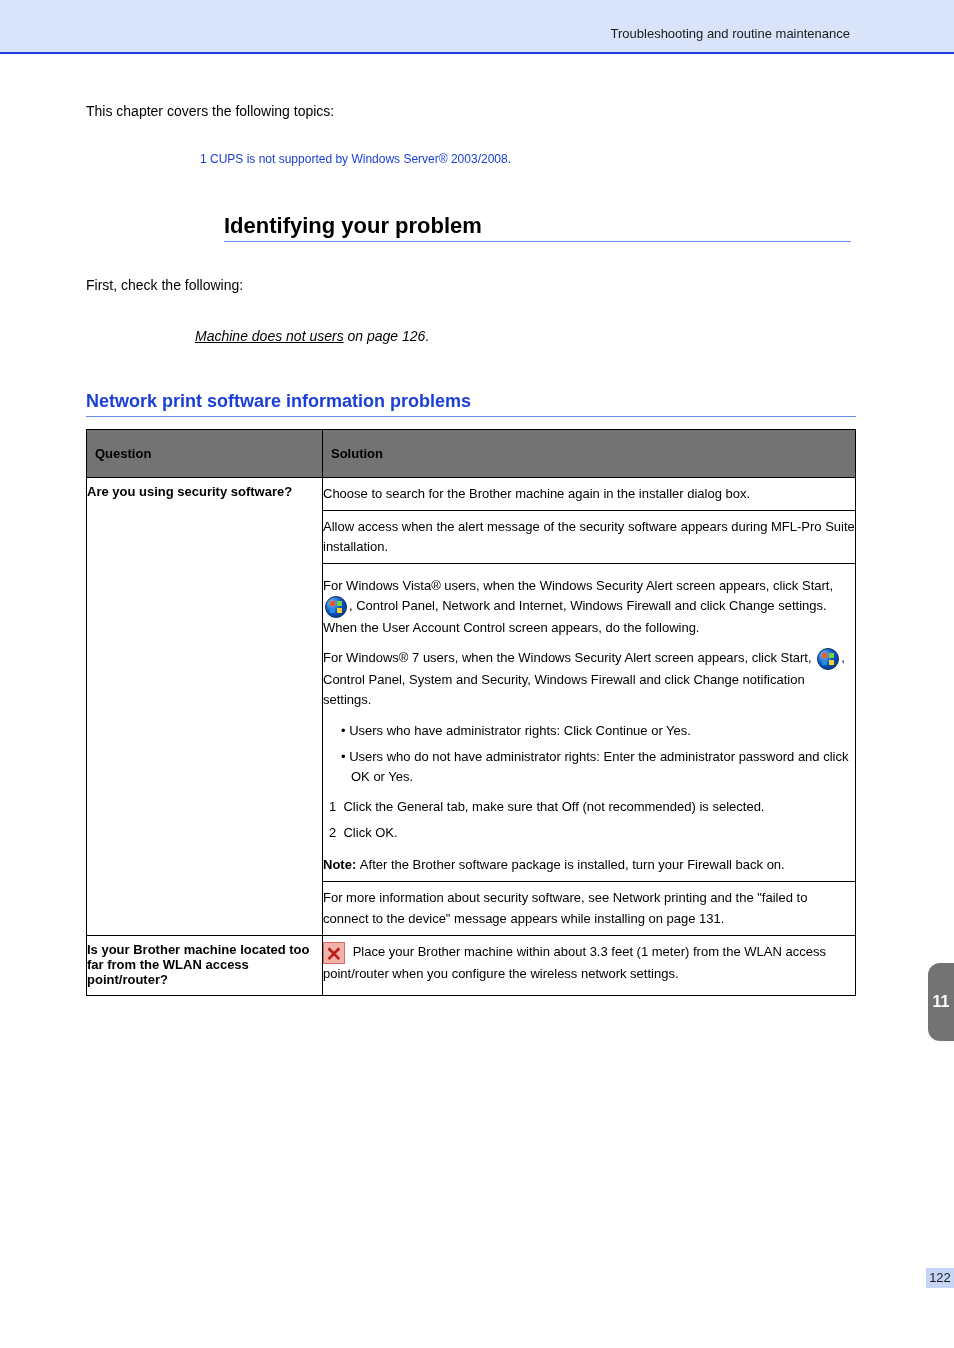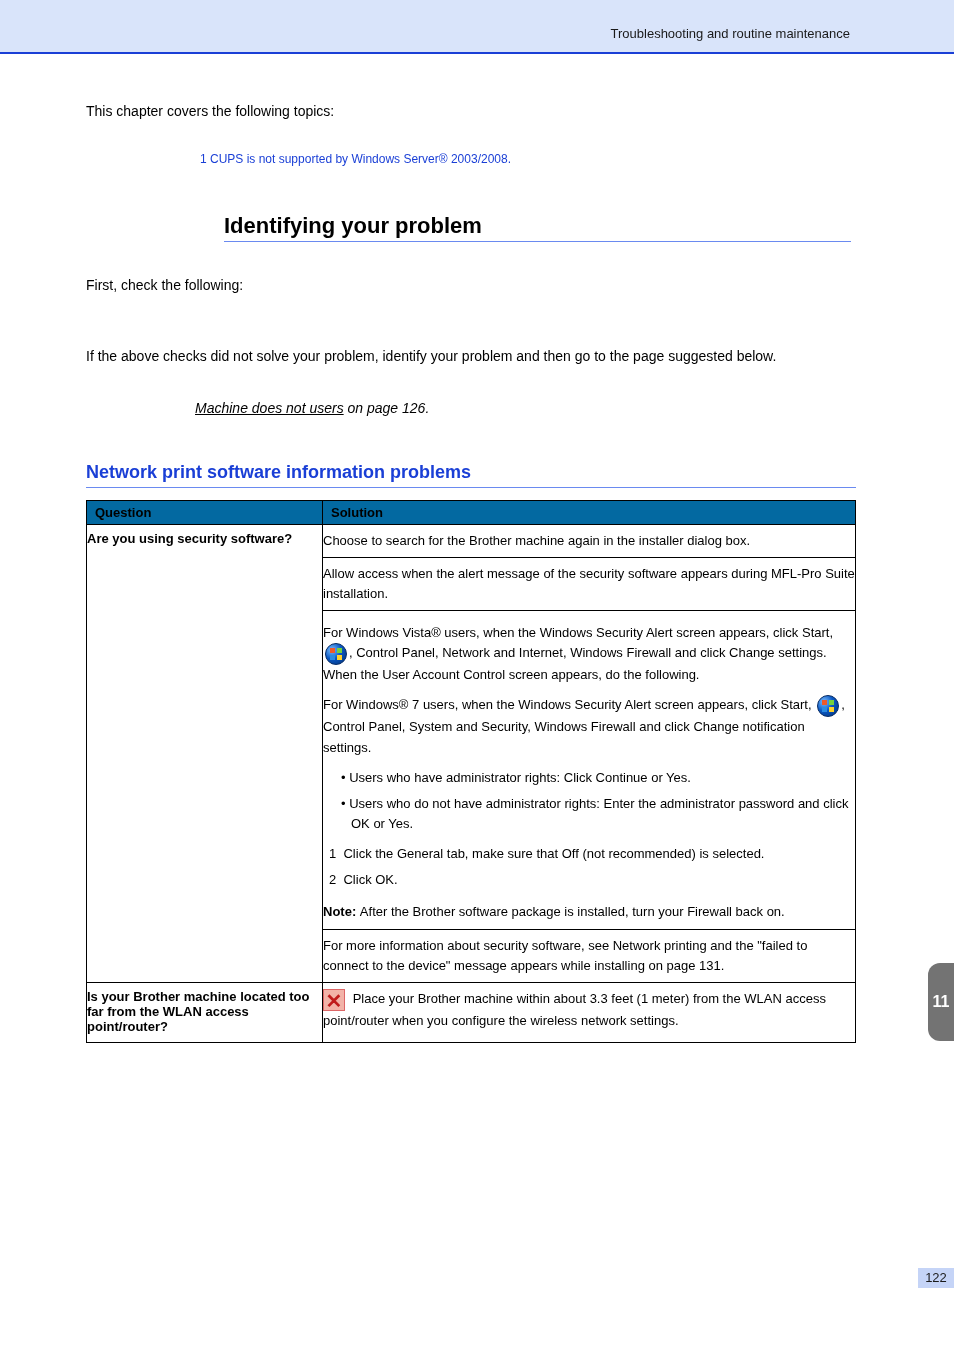--- a/index.html
+++ b/index.html
@@ -56,25 +56,25 @@
     border-collapse: collapse;
     width: 770px;
     font-size: 13px;
   }
   table.diag th, table.diag td {
     border: 1px solid #000;
     vertical-align: top;
     padding: 6px 0;
   }
   table.diag th {
-    background: #0369a1;
+    background: #737373;
     font-weight: 700;
     text-align: left;
     font-size: 13px;
-    padding: 4px 8px;
+    padding: 16px 8px;
   }
   td.col1 { width: 236px; }
   td .cell-title { font-weight: 700; display: block; margin-bottom: 2px; }
   td p { margin: 0; line-height: 1.55; }
   td .blk { margin-top: 6px; }
   .winorb {
     display: inline-block; width: 22px; height: 22px; vertical-align: middle;
     border-radius: 50%;
     background: radial-gradient(circle at 30% 30%, #7ec0ff 0%, #0a58c4 45%, #032e73 100%);
     position: relative;
@@ -103,21 +103,21 @@
     background: #737373;
     border-top-left-radius: 12px;
     border-bottom-left-radius: 12px;
     text-align: center;
     color: #fff; font-weight: 700; font-size: 16px;
     padding-top: 30px;
   }
   .page-num {
     position: absolute;
     right: 0; bottom: 60px;
-    width: 36px; height: 20px;
+    width: 28px; height: 20px;
     background: #c5d4f7;
     color: #1a1a1a; font-size: 13px;
     text-align: center; line-height: 20px;
   }
 </style>
 </head>
 <body>
 
 <div class="header-band"></div>
 <div class="header-text">Troubleshooting and routine maintenance</div>
@@ -126,21 +126,20 @@
 
   <div class="intro">
     <p class="p1">This chapter covers the following topics:</p>
     <span class="footnote-link">1  CUPS is not supported by Windows Server® 2003/2008.</span>
   </div>
 
   <h2 class="section-title">Identifying your problem</h2>
 
   <div class="para-after-title">
     <span class="line1">First, check the following:</span>
-    <span class="line2" style="margin-top:48px;">If the above checks did not solve your problem, identify your problem and then go to the page suggested below.</span>
     <span class="xref">
       <span class="ul">Machine does not users</span><span> on page 126.</span>
     </span>
   </div>
 
   <h3 class="subsection-title">Network print software information problems</h3>
 
   <table class="diag">
     <thead>
       <tr>

